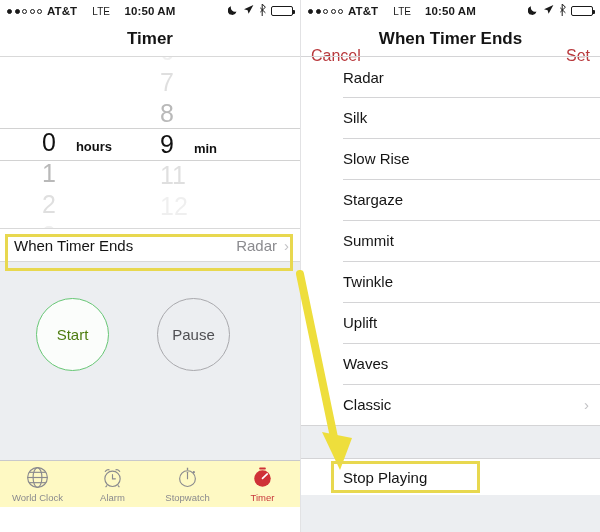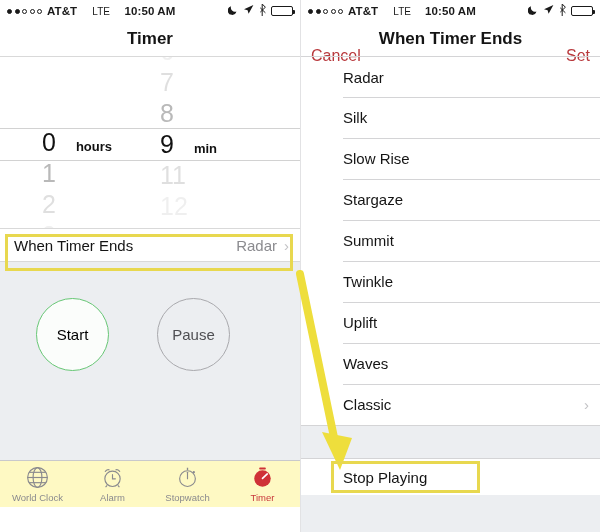--- a/index.html
+++ b/index.html
@@ -74,21 +74,21 @@
   }
   .setting-label { font-size: 15px; color: #141414; }
   .setting-value { margin-left: auto; font-size: 15px; color: #8b8b8f; }
   .chev { color: #c2c2c5; font-size: 15px; margin-left: 7px; }
 
   
   .btn-area { background: #eceef1; height: 145px; display: flex; align-items: center;
               padding-left: 36px; gap: 48px; }
   .circle-btn { width: 73px; height: 73px; border-radius: 50%; display: flex;
                 align-items: center; justify-content: center; font-size: 15px; cursor: pointer; }
-  .btn-start { border: 1.5px solid #68c776; color: #000000; background: #fbfdfb; }
+  .btn-start { border: 1.5px solid #68c776; color: #4d7c0f; background: #fbfdfb; }
   .btn-pause { border: 1.5px solid #a9a9ad; color: #4f4f53; background: #eceef1; }
 
   .filler { flex: 1; background: #eceef1; }
 
   
   .tabbar { height: 47px; background: #fef9c3; border-top: 1px solid #c9c9cc;
             display: flex; align-items: center; }
   .tab { flex: 1; display: flex; flex-direction: column; align-items: center;
          justify-content: center; gap: 3px; cursor: pointer; }
   .tab-label { font-size: 9.5px; color: #8a8a8e; }

